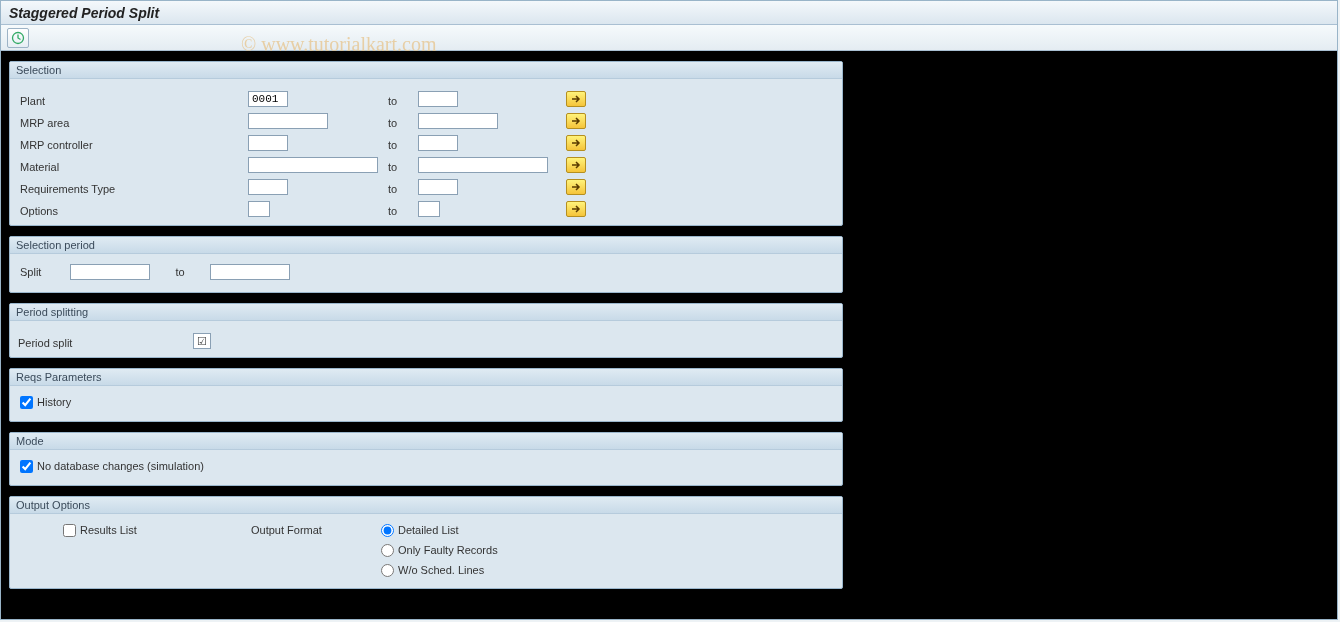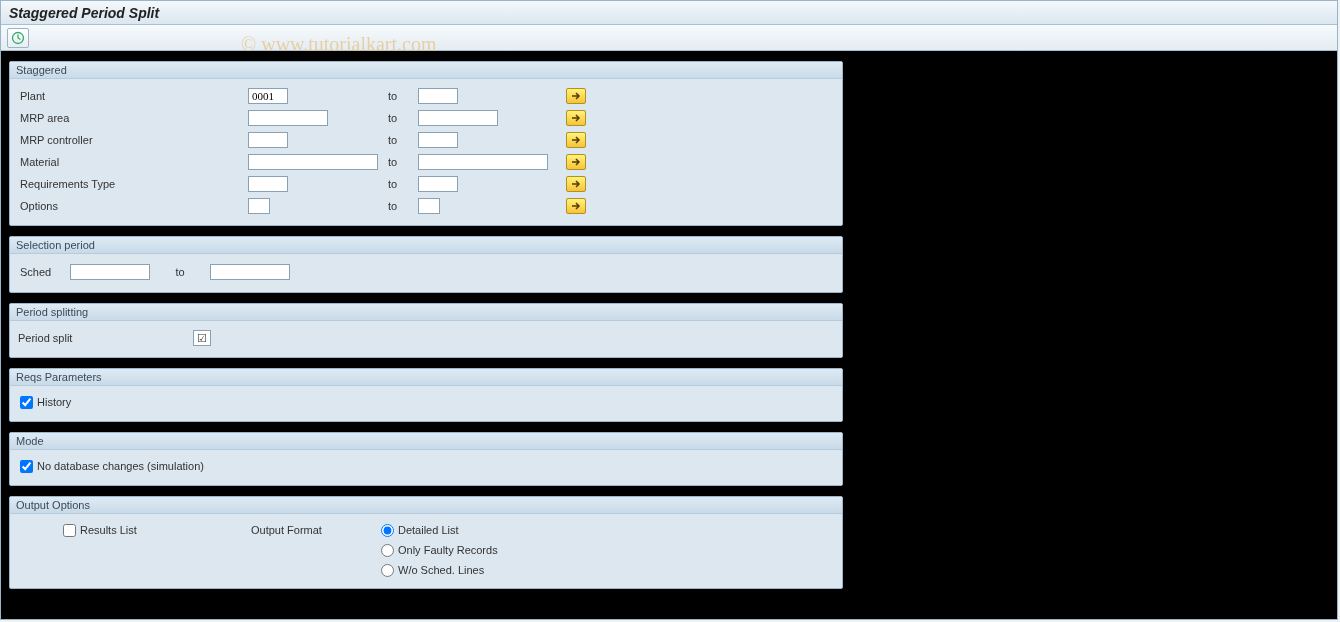--- a/index.html
+++ b/index.html
@@ -72,32 +72,32 @@
     padding: 2px 6px;
     font-size: 11px;
     color: #3a4a5a;
     border-bottom: 1px solid #b6cbdc;
   }
   .group-body {
     padding: 6px 8px 8px 8px;
   }
   .row {
     display: flex;
-    align-items: center;
+    align-items: flex-end;
     height: 22px;
   }
   .lbl { width: 230px; padding-left: 2px;}
   .to-lbl { width: 30px; text-align: left;}
   input.sap {
     border: 1px solid #8aa0b4;
     background: #fff;
     height: 16px;
     padding: 0 3px;
     font-size: 11px;
-    font-family: Liberation Serif, serif;
+    font-family: Liberation Mono, monospace;
   }
   .w-short { width: 40px; }
   .w-med { width: 80px; }
   .w-long { width: 130px; }
   .col-from { width: 140px; display:flex;}
   .col-to { width:140px; display:flex;}
   .multi-btn {
     width: 20px; height: 16px;
     background: linear-gradient(#fff37a,#f5c43a);
     border: 1px solid #b58f1f;
@@ -133,21 +133,21 @@
       <svg width="14" height="14" viewBox="0 0 14 14">
         <circle cx="7" cy="7" r="5.5" fill="none" stroke="#3a6" stroke-width="1.3"></circle>
         <path d="M7 3.5 V7 L9.5 8.5" stroke="#3a6" stroke-width="1.3" fill="none"></path>
       </svg>
     </div>
   </div>
 
   <div class="content">
 
     <div class="group">
-      <div class="group-title">Staggered</div>
+      <div class="group-title">Selection</div>
       <div class="group-body">
 
         <div class="row">
           <span class="lbl">Plant</span>
           <span class="col-from">
               <input class="sap w-short" value="0001" style="">
             </span>
           <span class="to-lbl">to</span>
           <span class="col-to">
               <input class="sap w-short" style="">
@@ -245,21 +245,21 @@
               </span>
             </span>
         </div>
       </div>
     </div>
 
     <div class="group">
       <div class="group-title">Selection period</div>
       <div class="group-body">
         <div class="selperiod-row">
-          <span style="width:50px">Sched</span>
+          <span style="width:50px">Split</span>
           <input class="sap" style="width: 80px;">
           <span style="width:60px;text-align:center">to</span>
           <input class="sap" style="width: 80px;">
         </div>
       </div>
     </div>
 
     <div class="group">
       <div class="group-title">Period splitting</div>
       <div class="group-body">

